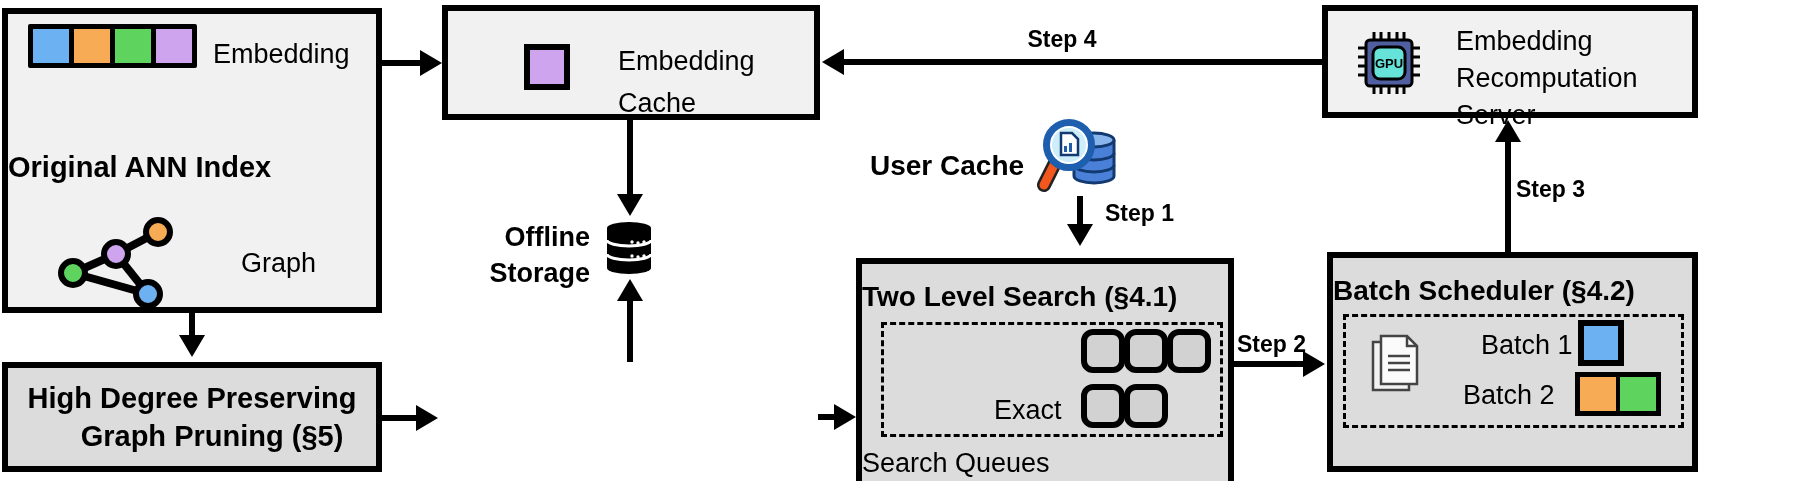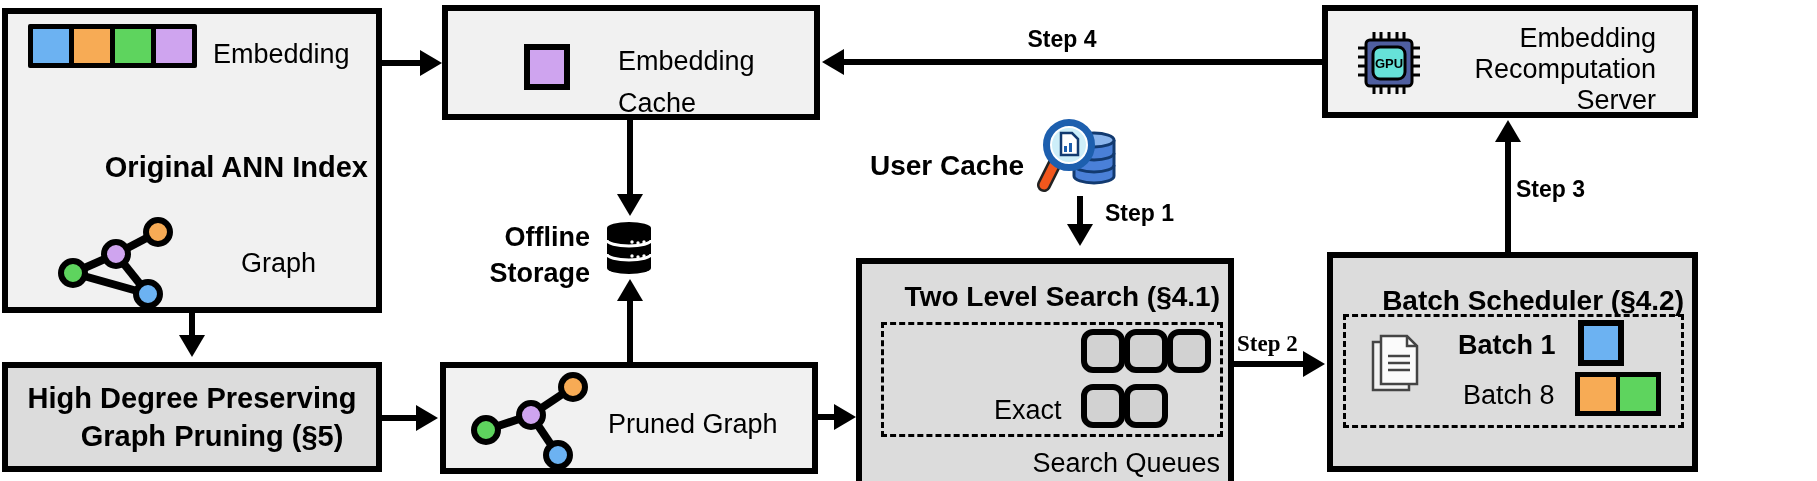--- a/index.html
+++ b/index.html
@@ -5,21 +5,21 @@
   html,body{margin:0;padding:0;background:#fff;}
   #stage{
     position:relative;width:1817px;height:481px;background:#ffffff;overflow:hidden;
     font-family:"Liberation Sans","DejaVu Sans",sans-serif;color:#000;
   }
   .box{position:absolute;border:6px solid #000;box-sizing:border-box;}
   .box.light{background:#f1f1f1;}
   .box.gray{background:#dcdcdc;}
   .lbl{position:absolute;font-size:27px;line-height:32px;white-space:nowrap;}
   .lbl.bold{font-weight:bold;}
-  .title-center{position:absolute;left:0;right:8px;text-align:right;font-weight:bold;font-size:28px;white-space:nowrap;}
+  .title-center{position:absolute;left:0;right:0;text-align:left;font-weight:bold;font-size:28px;white-space:nowrap;}
   .step-lbl{position:absolute;font-weight:bold;font-size:23px;white-space:nowrap;}
   .wrap-lbl{position:absolute;font-size:27px;line-height:42px;}
   
   .shaft{position:absolute;background:#000;}
   .tri{position:absolute;width:0;height:0;}
   .tri-right{border-top:13px solid transparent;border-bottom:13px solid transparent;border-left:22px solid #000;}
   .tri-left{border-top:13px solid transparent;border-bottom:13px solid transparent;border-right:22px solid #000;}
   .tri-down{border-left:13px solid transparent;border-right:13px solid transparent;border-top:22px solid #000;}
   .tri-up{border-left:13px solid transparent;border-right:13px solid transparent;border-bottom:22px solid #000;}
   
@@ -84,21 +84,21 @@
           <line x1="2" y1="45" x2="11" y2="45"></line>
         <line x1="55" y1="18" x2="64" y2="18"></line>
           <line x1="55" y1="27" x2="64" y2="27"></line>
           <line x1="55" y1="36" x2="64" y2="36"></line>
           <line x1="55" y1="45" x2="64" y2="45"></line>
       </g>
       <rect x="10" y="10" width="46" height="46" rx="4" stroke="#000" stroke-width="3" fill="#4f5fa0"></rect>
       <rect x="17" y="17" width="32" height="32" rx="7" stroke="#000" stroke-width="3" fill="#66e2d8"></rect>
       <text x="33" y="38" text-anchor="middle" font-size="13" font-weight="bold" fill="#000">GPU</text>
     </svg>
-    <div class="wrap-lbl" style="left:128px;top:12px;width:200px;line-height:31px;text-align:right;">Embedding Recomputation Server</div>
+    <div class="wrap-lbl" style="left:128px;top:12px;width:200px;line-height:37px;">Embedding Recomputation Server</div>
   </div>
 
   <div class="wrap-lbl bold" style="left:455px;top:219px;width:135px;text-align:right;font-weight:bold;line-height:36px;">Offline Storage</div>
   <svg style="position:absolute;left:605px;top:221px;" width="48" height="54" viewBox="0 0 48 54">
     <rect x="2" y="7" width="44" height="40" fill="#000"></rect>
     <ellipse cx="24" cy="7" rx="22" ry="6" fill="#000"></ellipse>
     <ellipse cx="24" cy="47" rx="22" ry="6" fill="#000"></ellipse>
     <path d="M2 19 a22 6 0 0 0 44 0" stroke="#fff" stroke-width="3" fill="none"></path>
     <path d="M2 33 a22 6 0 0 0 44 0" stroke="#fff" stroke-width="3" fill="none"></path>
     <g fill="#fff">
@@ -109,32 +109,20 @@
         <circle cx="33" cy="36" r="1.7"></circle>
         <circle cx="39" cy="35" r="1.7"></circle>
     </g>
   </svg>
 
   <div class="box gray" style="left:2px;top:362px;width:380px;height:110px;display:flex;flex-direction:column;justify-content:center;align-items:center;">
     <div style="font-weight:bold;font-size:29px;line-height:38px;white-space:nowrap;">High Degree Preserving</div>
     <div style="font-weight:bold;font-size:29px;line-height:38px;white-space:nowrap;margin-left:40px;">Graph Pruning (§5)</div>
   </div>
 
-  <div class="box light" style="left:440px;top:362px;width:378px;height:112px;">
-    <svg style="position:absolute;left:20px;top:0px;" width="130" height="104" viewBox="0 0 130 104">
-      <line x1="65" y1="47" x2="107" y2="19" stroke="#000" stroke-width="8"></line>
-      <line x1="65" y1="47" x2="20" y2="62" stroke="#000" stroke-width="8"></line>
-      <line x1="65" y1="47" x2="92" y2="87" stroke="#000" stroke-width="8"></line>
-      <circle cx="107" cy="19" r="12" stroke="#000" stroke-width="6" fill="#f7ab55"></circle>
-      <circle cx="65" cy="47" r="12" stroke="#000" stroke-width="6" fill="#cfa4ef"></circle>
-      <circle cx="20" cy="62" r="12" stroke="#000" stroke-width="6" fill="#5ed45e"></circle>
-      <circle cx="92" cy="87" r="12" stroke="#000" stroke-width="6" fill="#6cb2f2"></circle>
-    </svg>
-    <div class="lbl" style="left:162px;top:40px;">Pruned Graph</div>
-  </div>
 
   <div class="lbl bold" style="left:870px;top:150px;font-size:28px;">User Cache</div>
   <svg style="position:absolute;left:1036px;top:118px;" width="84" height="82" viewBox="0 0 84 82">
 
     <path d="M38 22 v36 a20 7 0 0 0 40 0 v-36" stroke="#123a70" stroke-width="3" fill="#4a80d8"></path>
     <ellipse cx="58" cy="22" rx="20" ry="7" stroke="#123a70" stroke-width="3" fill="#8ab4ec"></ellipse>
     <path d="M38 35 a20 7 0 0 0 40 0" stroke="#123a70" stroke-width="3" fill="none"></path>
     <path d="M38 47 a20 7 0 0 0 40 0" stroke="#123a70" stroke-width="3" fill="none"></path>
 
     <line x1="19" y1="45" x2="8" y2="67" stroke="#222" stroke-width="14" stroke-linecap="round"></line>
@@ -158,41 +146,41 @@
     </div>
     <div class="lbl" style="left:132px;top:130px;">Exact</div>
     <div class="qrow" style="left:219px;top:120px;">
       <div class="qsq"></div>
       <div class="qsq"></div>
     </div>
     <div class="title-center" style="top:184px;font-weight:normal;font-size:27px;">Search Queues</div>
   </div>
 
   <div class="box gray" style="left:1327px;top:252px;width:371px;height:220px;">
-    <div class="title-center" style="top:17px;margin-top:10px;">Batch Scheduler (§4.2)</div>
+    <div class="title-center" style="top:17px;">Batch Scheduler (§4.2)</div>
     <div class="dashed-rect" style="left:10px;top:56px;width:341px;height:114px;"></div>
     <svg style="position:absolute;left:36px;top:74px;" width="54" height="64" viewBox="0 0 54 64">
       <rect x="4" y="10" width="36" height="48" fill="#f2f2f2" stroke="#444" stroke-width="2.5"></rect>
       <path d="M12 4 H38 L48 14 V52 H12 Z" fill="#fbfbfb" stroke="#444" stroke-width="2.5"></path>
       <path d="M38 4 V14 H48" fill="none" stroke="#444" stroke-width="2.5"></path>
       <line x1="19" y1="24" x2="41" y2="24" stroke="#444" stroke-width="2.5"></line>
       <line x1="19" y1="31" x2="41" y2="31" stroke="#444" stroke-width="2.5"></line>
       <line x1="19" y1="38" x2="41" y2="38" stroke="#444" stroke-width="2.5"></line>
     </svg>
-    <div class="lbl" style="left:125px;top:71px;font-weight:bold;">Batch 1</div>
+    <div class="lbl" style="left:148px;top:71px;">Batch 1</div>
     <div class="solid-sq" style="left: 245px; top: 62px; width: 46px; height: 46px; background-color: rgb(108, 178, 242);"></div>
-    <div class="lbl" style="left:130px;top:121px;">Batch 8</div>
+    <div class="lbl" style="left:130px;top:121px;">Batch 2</div>
     <div class="pairstrip" style="left:242px;top:114px;">
       <div class="cell" style="background-color: rgb(247, 171, 85);"></div>
       <div class="cell" style="background-color: rgb(94, 212, 94);"></div>
     </div>
   </div>
 
   <div class="step-lbl" style="left:1105px;top:200px;">Step 1</div>
-  <div class="step-lbl" style="left:1237px;top:331px;font-family:Liberation Serif, serif;">Step 2</div>
+  <div class="step-lbl" style="left:1237px;top:331px;">Step 2</div>
   <div class="step-lbl" style="left:1516px;top:176px;">Step 3</div>
   <div class="step-lbl" style="left:1062px;top:26px;transform:translateX(-50%);">Step 4</div>
 
   <div class="shaft" style="left:382px;top:60px;width:40px;height:6px;"></div>
   <div class="tri tri-right" style="left:420px;top:50px;"></div>
 
   <div class="shaft" style="left:627px;top:120px;width:6px;height:76px;"></div>
   <div class="tri tri-down" style="left:617px;top:194px;"></div>
 
   <div class="tri tri-up" style="left:617px;top:279px;"></div>

